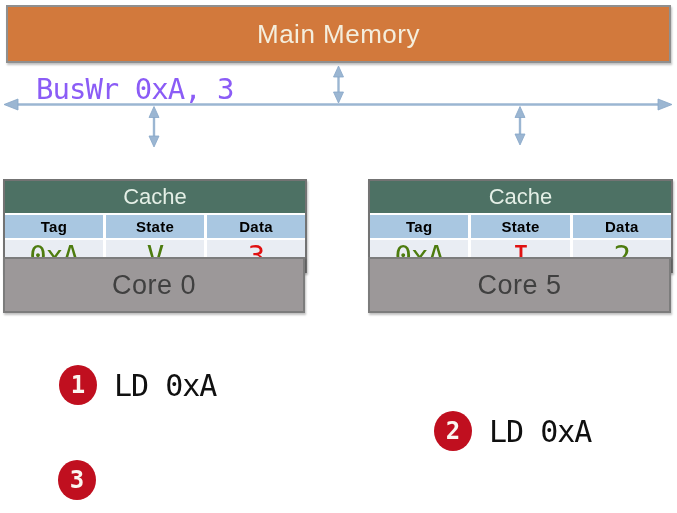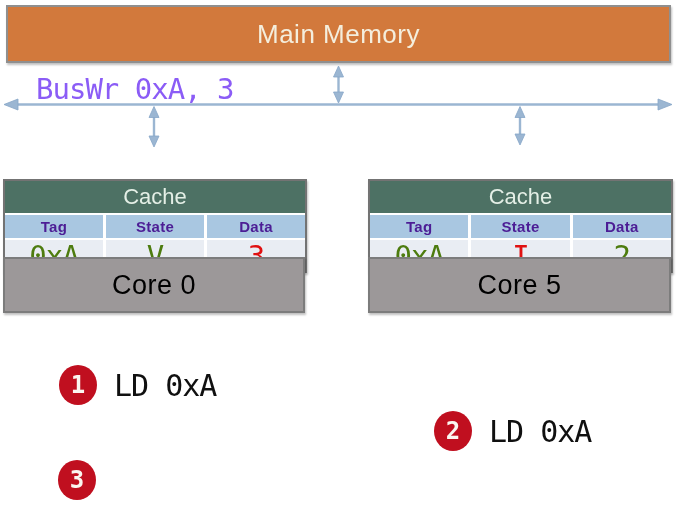--- a/index.html
+++ b/index.html
@@ -48,38 +48,38 @@
   .cache-left{left:3px;width:300px;}
   .cache-right{left:368px;width:301px;}
   .cache-title{
     height:32px;background:var(--cache-header-fill);color:#E4EFE6;
     display:flex;align-items:center;justify-content:center;font-size:22px;
   }
   .cache-cols,.cache-vals{
     display:grid;grid-template-columns:1fr 1fr 1fr;gap:3px;background:#fff;margin-top:2px;
   }
   .col-h{
-    background:var(--table-header-fill);color:#4c1d95;font-size:15px;font-weight:bold;
+    background:var(--table-header-fill);color:#000000;font-size:15px;font-weight:bold;
     height:23px;display:flex;align-items:center;justify-content:center;letter-spacing:.3px;
   }
   .val{
     background:var(--table-row-fill);height:31px;color:#4d7c0f;font-size:29px;
     display:flex;align-items:center;justify-content:center;letter-spacing:-1px;
   }
   .val.red{color:var(--value-red);}
 
   
   .core{
     position:absolute;top:257px;height:52px;background:var(--core-fill);
     border:2px solid #7C7C7C;display:flex;align-items:center;justify-content:center;
     box-shadow:1px 2px 2px rgba(0,0,0,.25);
   }
   .core-left{left:3px;width:298px;}
   .core-right{left:368px;width:299px;}
-  .core .label{color:#000000;font-size:27px;letter-spacing:.5px;}
+  .core .label{color:#404040;font-size:27px;letter-spacing:.5px;}
 
   
   .event{position:absolute;display:flex;align-items:center;gap:17px;height:40px;}
   .event-1{left:59px;top:365px;}
   .event-2{left:434px;top:411px;}
   .event-3{left:58px;top:460px;}
   .badge{
     width:38px;height:40px;border-radius:50%;background:var(--badge-red);
     color:#FBF6F0;font-size:24px;font-weight:bold;
     display:flex;align-items:center;justify-content:center;flex:0 0 auto;

